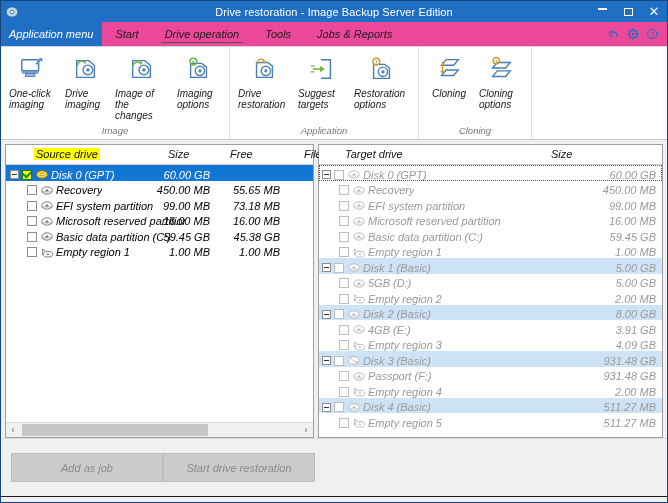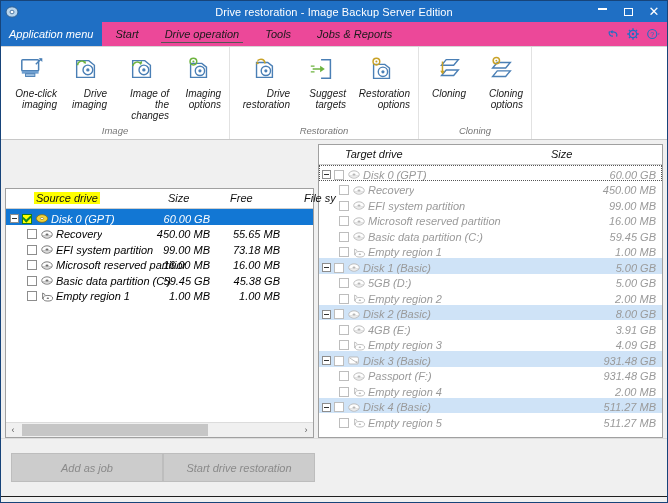--- a/index.html
+++ b/index.html
@@ -76,38 +76,38 @@
   }
   .rgroup+.rgroup{border-left:1px solid #e2e2e2;}
   .rcmds{display:flex;align-items:flex-start;padding:0 4px;}
   .rcmd{
     width:auto;min-width:40px;max-width:62px;
     display:flex;flex-direction:column;align-items:center;
     padding:2px 4px 0 4px;
   }
   .rcmd .ico{height:34px;display:flex;align-items:center;justify-content:center;}
   .rcmd .lbl{
-    font-size:10px;font-style:italic;color:#1a1a1a;text-align:right;
+    font-size:10px;font-style:italic;color:#1a1a1a;text-align:left;
     line-height:11px;margin-top:2px;
   }
   .glabel{
     text-align:center;font-size:9.5px;font-style:italic;color:#777;
     padding-bottom:3px;
   }
 
   
   .main{
     flex:1 1 auto;display:flex;background:#f0f0f0;
     padding:4px 4px 0 4px;box-sizing:border-box;min-height:0;
   }
   .panel{
     background:#ffffff;border:1px solid #a0a0a0;
     display:flex;flex-direction:column;min-width:0;box-sizing:border-box;
   }
-  .panel.left{width:309px;flex:0 0 309px;margin-top:44px;}
+  .panel.left{width:309px;flex:0 0 309px;}
   .splitter{width:4px;flex:0 0 4px;}
   .panel.right{flex:1 1 auto;}
 
   .thead{
     height:19px;flex:0 0 19px;background:#ffffff;
     border-bottom:1px solid #cfcfcf;
     display:flex;align-items:center;position:relative;
     font-style:italic;font-size:11px;color:#111;
   }
   .th{position:absolute;top:3px;white-space:nowrap;}
@@ -320,21 +320,21 @@
               <path d="M7 10h12l5 4v11H7z" fill="#fff" stroke="#4a7fb5" stroke-width="1.5"></path>
               <circle cx="17" cy="18" r="5" fill="none" stroke="#4a7fb5" stroke-width="1.5"></circle>
               <circle cx="17" cy="18" r="1.7" fill="#4a7fb5"></circle>
               <circle cx="10" cy="7" r="3.6" fill="none" stroke="#c9a227" stroke-width="1.6"></circle>
               <circle cx="10" cy="7" r="1.1" fill="#c9a227"></circle>
             </svg>
           </span>
           <span class="lbl">Restoration options</span>
         </div>
       </div>
-      <div class="glabel">Restoration</div>
+      <div class="glabel">Application</div>
     </div>
 
     <div class="rgroup">
       <div class="rcmds">
         <div class="rcmd" style="width:44px">
           <span class="ico">
             <svg width="30" height="28" viewBox="0 0 32 30">
               <path d="M13 5 26 5 21 11 8 11z" fill="#fff" stroke="#4a7fb5" stroke-width="1.5"></path>
               <path d="M13 16 26 16 21 22 8 22z" fill="#fff" stroke="#4a7fb5" stroke-width="1.5"></path>
               <path d="M9 7v12" stroke="#c9a227" stroke-width="1.6" fill="none"></path>

